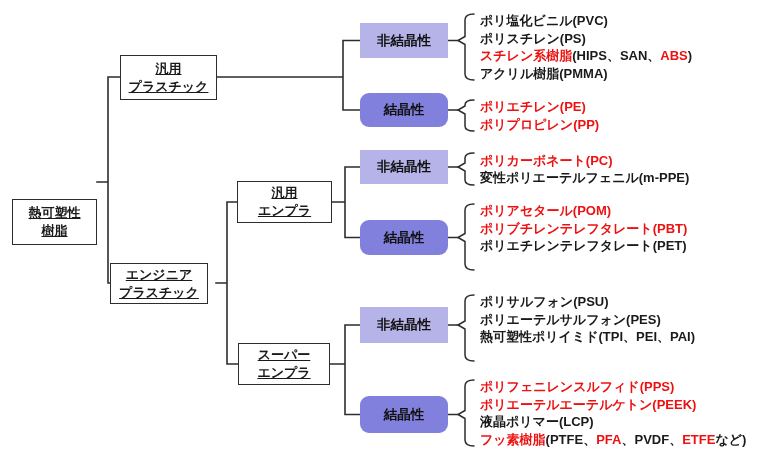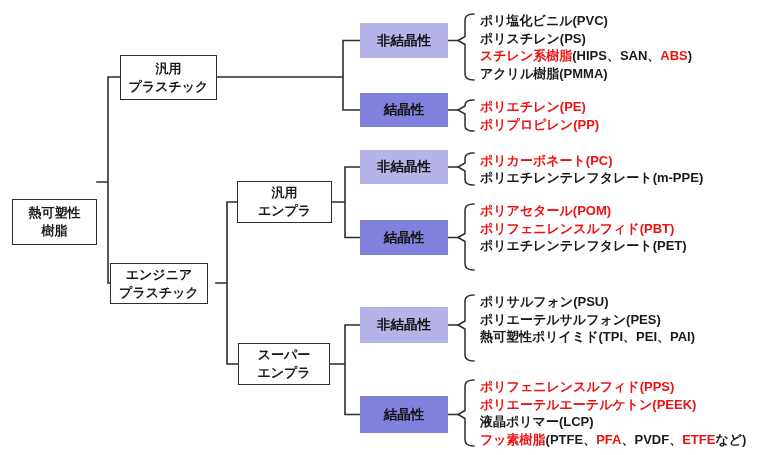--- a/index.html
+++ b/index.html
@@ -6,29 +6,29 @@
   #canvas{
     position:relative;width:779px;height:455px;background:#fff;overflow:hidden;
     font-family:"Liberation Sans","DejaVu Sans",sans-serif;
     color:#1a1a1a;
   }
   svg.wires{position:absolute;left:0;top:0;pointer-events:none;}
   .node{
     position:absolute;box-sizing:border-box;
     border:1.5px solid #2d2d2d;background:#fff;
     display:flex;align-items:center;justify-content:center;text-align:center;
-    font-size:13px;font-weight:bold;line-height:1.35;white-space:pre-line;
+    font-size:13px;font-weight:bold;line-height:1.35;white-space:pre-line;text-decoration:underline;
   }
   .cat{
     position:absolute;box-sizing:border-box;
     display:flex;align-items:center;justify-content:center;text-align:center;
     font-size:13.5px;font-weight:bold;color:#111;
   }
   .cat.light{background:var(--amorphous,#b6b3e9);}
-  .cat.dark{background:var(--crystalline,#8280dd);}
+  .cat.dark{background:var(--crystalline,#8280dd);border-radius:9px;}
   .list{position:absolute;left:480px;}
   .item{
     height:17.5px;line-height:17.5px;font-size:13px;font-weight:600;
     white-space:nowrap;color:#1a1a1a;
   }
   .item .seg.red{color:var(--highlight,#ee1111);}
 </style>
 </head>
 <body>
 
@@ -77,25 +77,25 @@
       <div class="item"><span class="seg">ポリスチレン(PS)</span></div>
       <div class="item"><span class="seg red">スチレン系樹脂</span><span class="seg">(HIPS、SAN、</span><span class="seg red">ABS</span><span class="seg">)</span></div>
       <div class="item"><span class="seg">アクリル樹脂(PMMA)</span></div>
     </div>
   <div class="list" style="top:98px;">
       <div class="item"><span class="seg red">ポリエチレン(PE)</span></div>
       <div class="item"><span class="seg red">ポリプロピレン(PP)</span></div>
     </div>
   <div class="list" style="top:151.5px;">
       <div class="item"><span class="seg red">ポリカーボネート(PC)</span></div>
-      <div class="item"><span class="seg">ポリエチレンテレフタレート(m-PPE)</span></div>
+      <div class="item"><span class="seg">変性ポリエーテルフェニル(m-PPE)</span></div>
     </div>
   <div class="list" style="top:202px;">
       <div class="item"><span class="seg red">ポリアセタール(POM)</span></div>
-      <div class="item"><span class="seg red">ポリフェニレンスルフィド(PBT)</span></div>
+      <div class="item"><span class="seg red">ポリブチレンテレフタレート(PBT)</span></div>
       <div class="item"><span class="seg">ポリエチレンテレフタレート(PET)</span></div>
     </div>
   <div class="list" style="top:293px;">
       <div class="item"><span class="seg">ポリサルフォン(PSU)</span></div>
       <div class="item"><span class="seg">ポリエーテルサルフォン(PES)</span></div>
       <div class="item"><span class="seg">熱可塑性ポリイミド(TPI、PEI、PAI)</span></div>
     </div>
   <div class="list" style="top:378px;">
       <div class="item"><span class="seg red">ポリフェニレンスルフィド(PPS)</span></div>
       <div class="item"><span class="seg red">ポリエーテルエーテルケトン(PEEK)</span></div>

